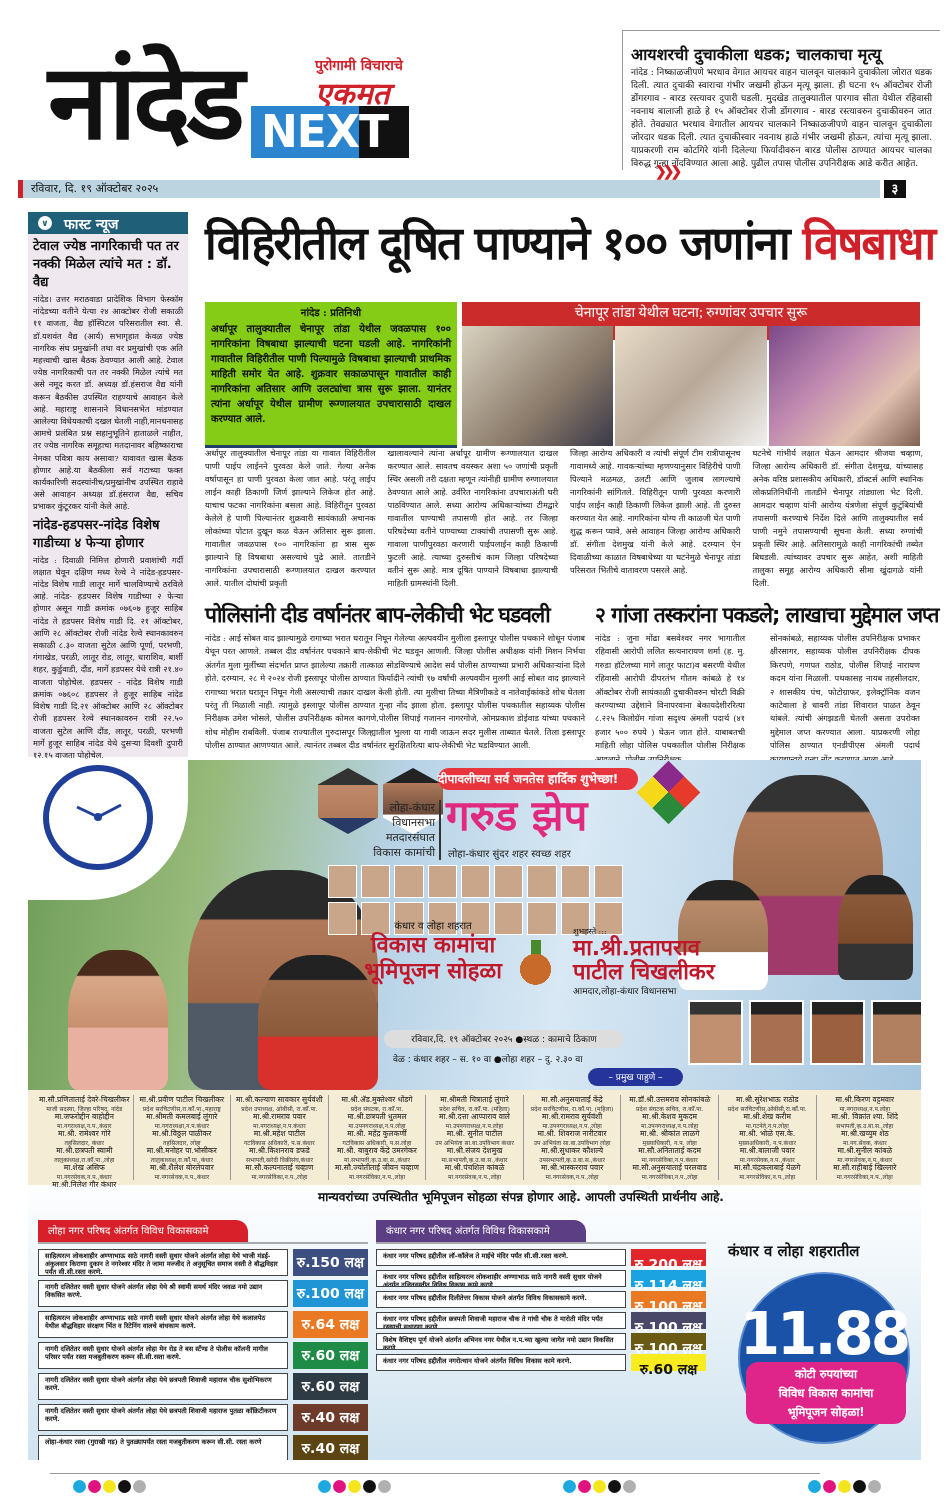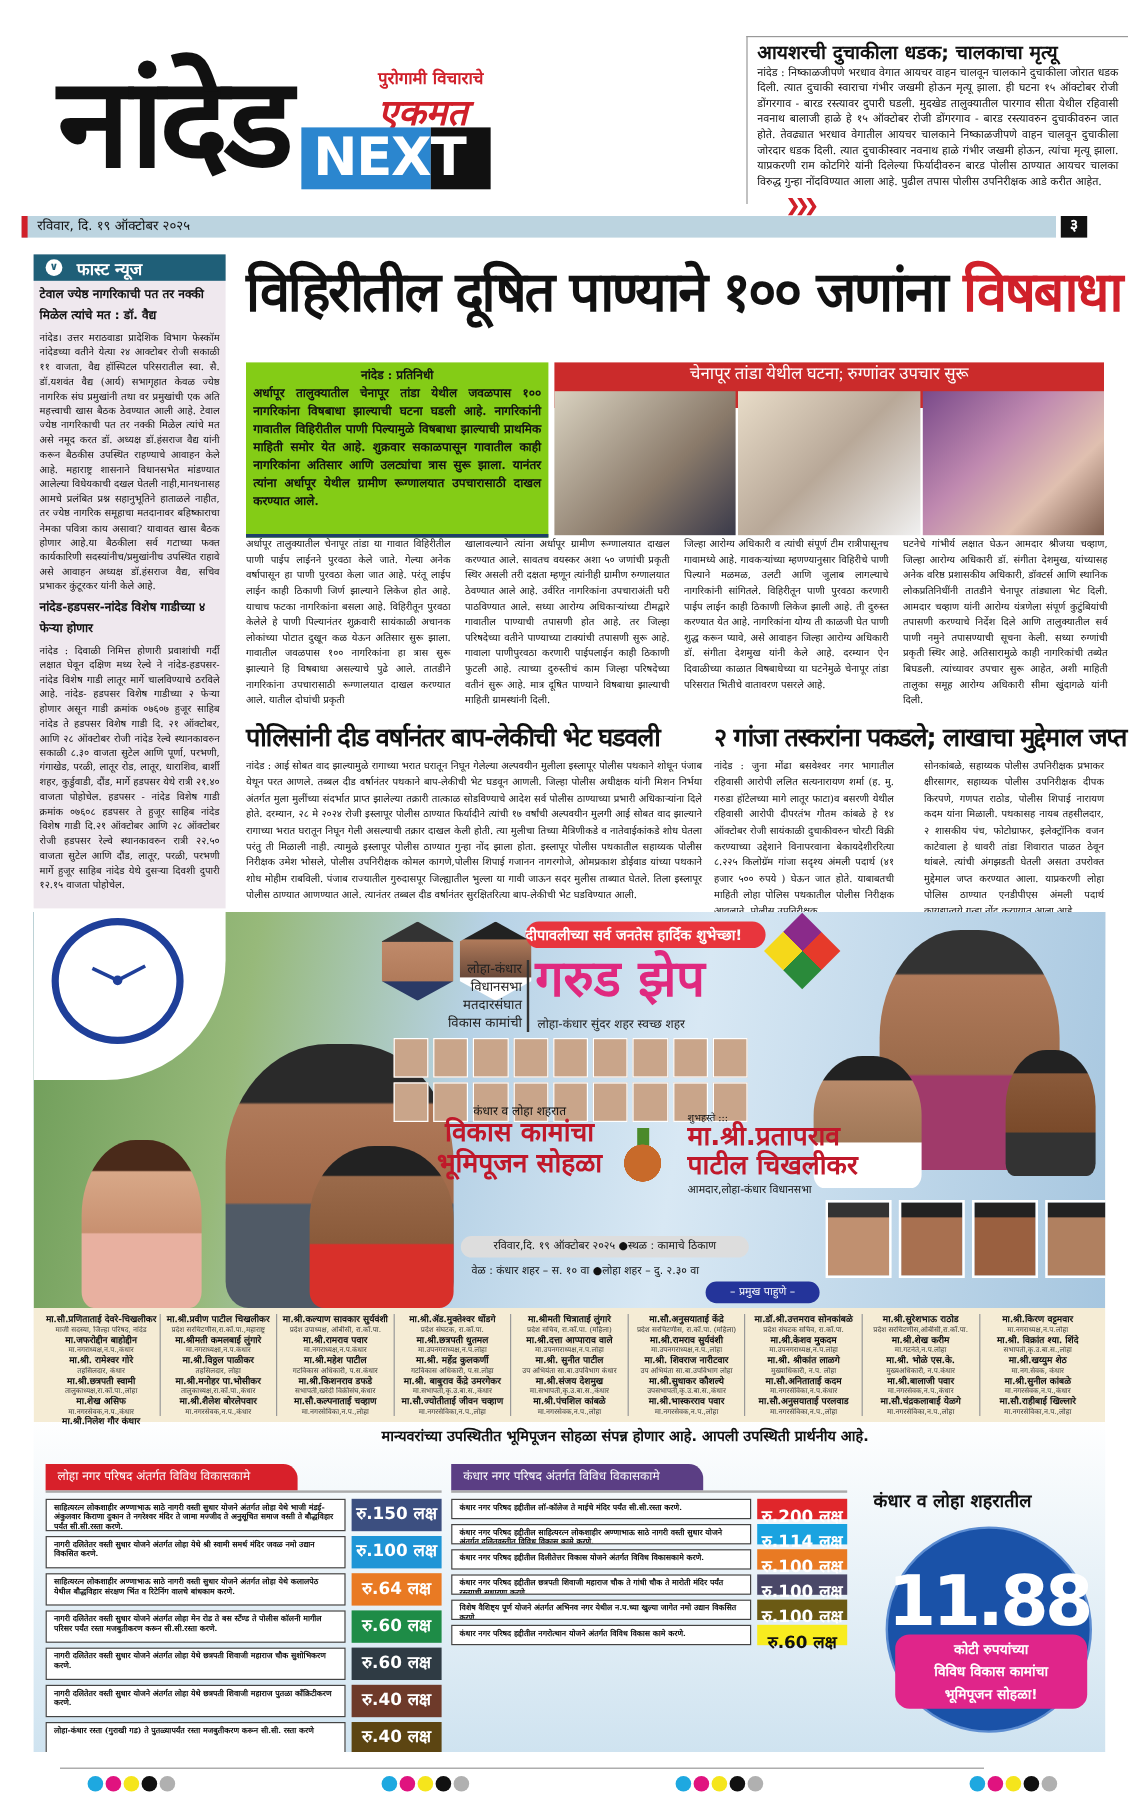--- a/index.html
+++ b/index.html
@@ -5,31 +5,31 @@
 *{box-sizing:border-box;margin:0;padding:0}
 body{width:945px;height:1501px;background:#fff;font-family:"DejaVu Serif","Liberation Serif",serif;color:#111;position:relative;overflow:hidden}
 .abs{position:absolute}
 
 .mast-title{left:48px;top:50px;font-family:"DejaVu Sans",sans-serif;font-weight:900;font-size:104px;letter-spacing:-4px;line-height:1;color:#111;transform:scaleX(1.05);transform-origin:left}
 .lokmat-tag{left:315px;top:55px;color:#d0202a;font-size:14px;font-weight:bold;font-family:"DejaVu Sans",sans-serif}
 .lokmat{left:315px;top:72px;color:#d0202a;font-size:30px;font-weight:bold;font-style:italic;font-family:"DejaVu Serif",serif}
 .next{left:251px;top:106px;width:158px;height:52px;display:flex;overflow:hidden}
 .next .b{background:#2b86cf;flex:0 0 108px;color:#fff;font-family:"DejaVu Sans",sans-serif;font-weight:900;font-size:44px;line-height:52px;padding-left:10px;letter-spacing:-1px}
 .next .k{background:#111;flex:1;color:#fff;font-family:"DejaVu Sans",sans-serif;font-weight:900;font-size:44px;line-height:52px}
-.topnews{left:622px;top:30px;width:318px;height:140px;border:1px solid #999;border-right:none;border-bottom:none;padding:2px 8px}
+.topnews{left:622px;top:30px;width:318px;height:140px;border:1px solid #999;border-right:none;border-bottom:none;padding:13px 8px}
 .topnews h3{font-family:"DejaVu Sans",sans-serif;font-size:16px;font-weight:bold;line-height:22px}
 .topnews p{font-size:9px;line-height:13px;text-align:justify}
 .arrows{left:655px;top:163px;color:#d0202a;font-size:14px;font-weight:bold;letter-spacing:-4px}
 .datebar{left:18px;top:180px;width:862px;height:18px;background:#bcd4e0;border-left:5px solid #d0202a;font-size:11px;line-height:18px;padding-left:8px;font-family:"DejaVu Sans",sans-serif}
 .pageno{left:884px;top:180px;width:22px;height:18px;background:#111;color:#fff;font-size:13px;text-align:center;line-height:18px;font-weight:bold}
 
 .fast{left:28px;top:212px;width:160px;height:545px;background:#efe8ee}
 .fast-head{background:#1f5f78;color:#fff;height:22px;display:flex;align-items:center;gap:12px;padding-left:10px;font-family:"DejaVu Sans",sans-serif;font-weight:bold;font-size:14px}
 .fast-head .ic{width:14px;height:14px;border-radius:50%;background:#fff;color:#1f5f78;font-size:9px;line-height:14px;text-align:center}
-.fast h4{font-family:"DejaVu Sans",sans-serif;font-size:10px;font-weight:bold;line-height:18px;padding:3px 5px 2px}
+.fast h4{font-family:"DejaVu Sans",sans-serif;font-size:13px;font-weight:bold;line-height:18px;padding:3px 5px 2px}
 .fast p{font-size:8.2px;line-height:12.2px;text-align:justify;padding:0 5px}
 
 .headline{left:205px;top:212px;width:718px;font-family:"DejaVu Sans",sans-serif;font-weight:900;font-size:46px;letter-spacing:-2px;line-height:62px;white-space:nowrap;transform:scaleX(.98);transform-origin:left}
 .headline .red{color:#d0202a}
 .lead{left:205px;top:302px;width:252px;height:146px;background:#84cc16;padding:3px 6px;border-bottom:3px solid #1f3f6a}
 .lead .by{text-align:center;font-size:10px;font-weight:bold;margin-bottom:2px}
 .lead p{font-size:10px;line-height:15px;text-align:justify;font-weight:bold}
 .photo-head{left:462px;top:302px;width:458px;height:38px;background:#cb2b2b;color:#fff;font-family:Liberation Serif, serif;font-size:14px;line-height:22px;text-align:center}
 .photos{left:462px;top:326px;width:458px;height:120px;display:flex;gap:2px}
 .photos div{flex:1}
@@ -61,21 +61,21 @@
 .shub{left:545px;top:165px;width:200px}
 .shub .s{font-size:8px}
 .shub .b{font-family:"DejaVu Sans",sans-serif;font-size:22px;color:#c0182a;font-weight:bold;line-height:24px}
 .shub .r{font-family:"DejaVu Sans",sans-serif;font-size:9px}
 .datepill{left:356px;top:270px;width:240px;height:18px;background:#ddd;border-radius:9px;font-family:"DejaVu Sans",sans-serif;font-size:9px;line-height:18px;text-align:center}
 .vel{left:365px;top:292px;font-family:"DejaVu Sans",sans-serif;font-size:9px}
 .pramukh{left:560px;top:308px;width:95px;height:18px;background:#24349a;color:#fff;border-radius:9px;font-size:9px;line-height:18px;text-align:center;font-family:"DejaVu Sans",sans-serif}
 .guests{left:0;top:330px;width:893px;height:95px;background:#f5ecd5;display:flex;padding:5px 8px}
 .gcol{flex:1;text-align:center;border-right:1px solid #999;padding:0 2px}
 .gcol:last-child{border-right:none}
-.gcol .n{font-size:7.5px;font-weight:bold;line-height:9.5px;white-space:nowrap;overflow:hidden}
+.gcol .n{font-size:7.5px;font-weight:normal;line-height:9.5px;white-space:nowrap;overflow:hidden}
 .gcol .d{font-size:6px;line-height:7.5px;color:#333;white-space:nowrap;overflow:hidden}
 .tagline{left:290px;top:428px;font-family:"DejaVu Sans",sans-serif;font-size:12px;font-weight:bold;white-space:nowrap}
 .sec-head{height:22px;color:#fff;font-family:"DejaVu Sans",sans-serif;font-size:10px;line-height:22px;padding-left:10px;border-radius:0 12px 0 0}
 .works{top:460px;width:330px}
 .wrow{display:flex;gap:5px;margin-bottom:4px;height:27px}
 .wdesc{flex:1;background:#fff;border:1px solid #444;font-size:6.5px;line-height:8px;padding:2px 6px;font-weight:bold;overflow:hidden}
 .wamt{flex:0 0 75px;color:#fff;font-family:"DejaVu Sans",sans-serif;font-size:14px;line-height:27px;text-align:center;font-weight:bold}
 .works2 .wrow{height:17px}
 .works2 .wamt{line-height:31px}
 .big-circle{left:710px;top:512px;width:172px;height:172px;border-radius:50%;background:#1a52a8;border:2px solid #5d8dd1}

